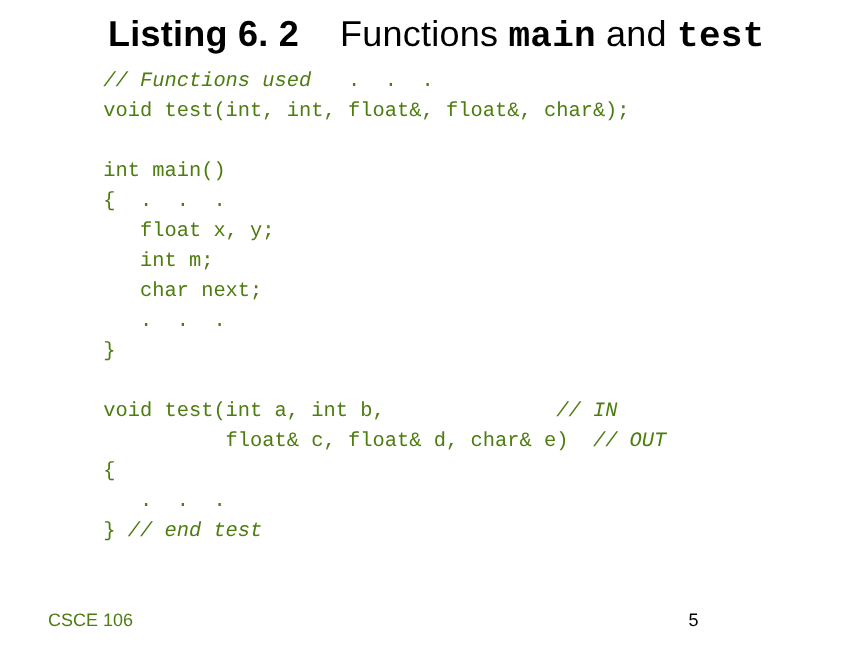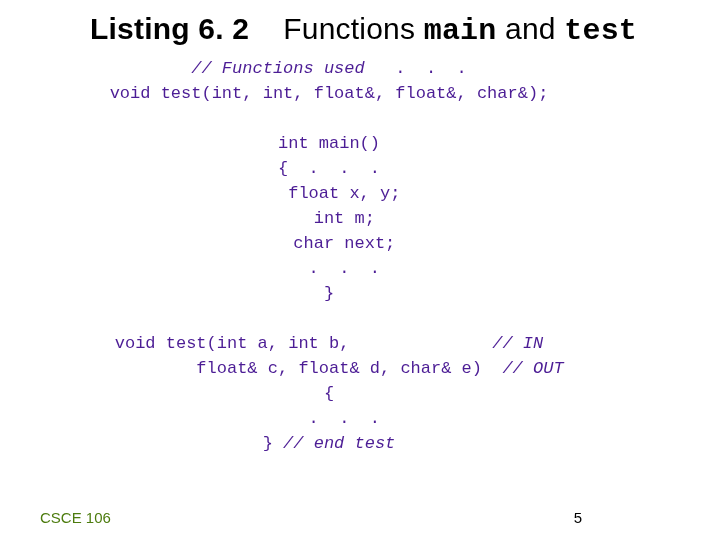--- a/index.html
+++ b/index.html
@@ -64,21 +64,21 @@
       color: #4d7c0f;
     }
     .footer-right {
       position: absolute;
       bottom: 14px;
       right: 40px;
       font-size: 15px;
       color: #000;
     }
     
-    .code-block { color: #4c1d95; text-align: center; }
+    .code-block { color: #4d7c0f; }
   </style>
 </head>
 <body>
 
 <div class="slide">
 
   <div class="title">
     <span class="listing-label">Listing 6. 2</span>
     <span>&nbsp;&nbsp;</span>
     <span class="func-word">Functions</span>

